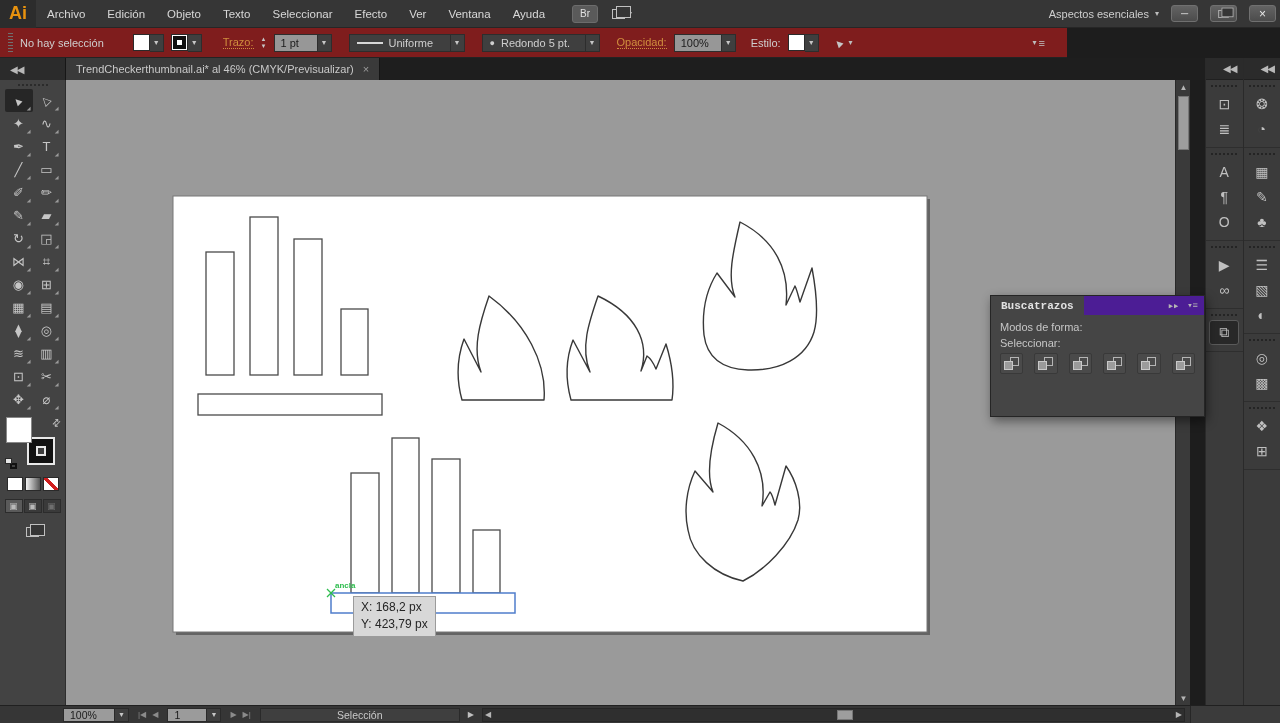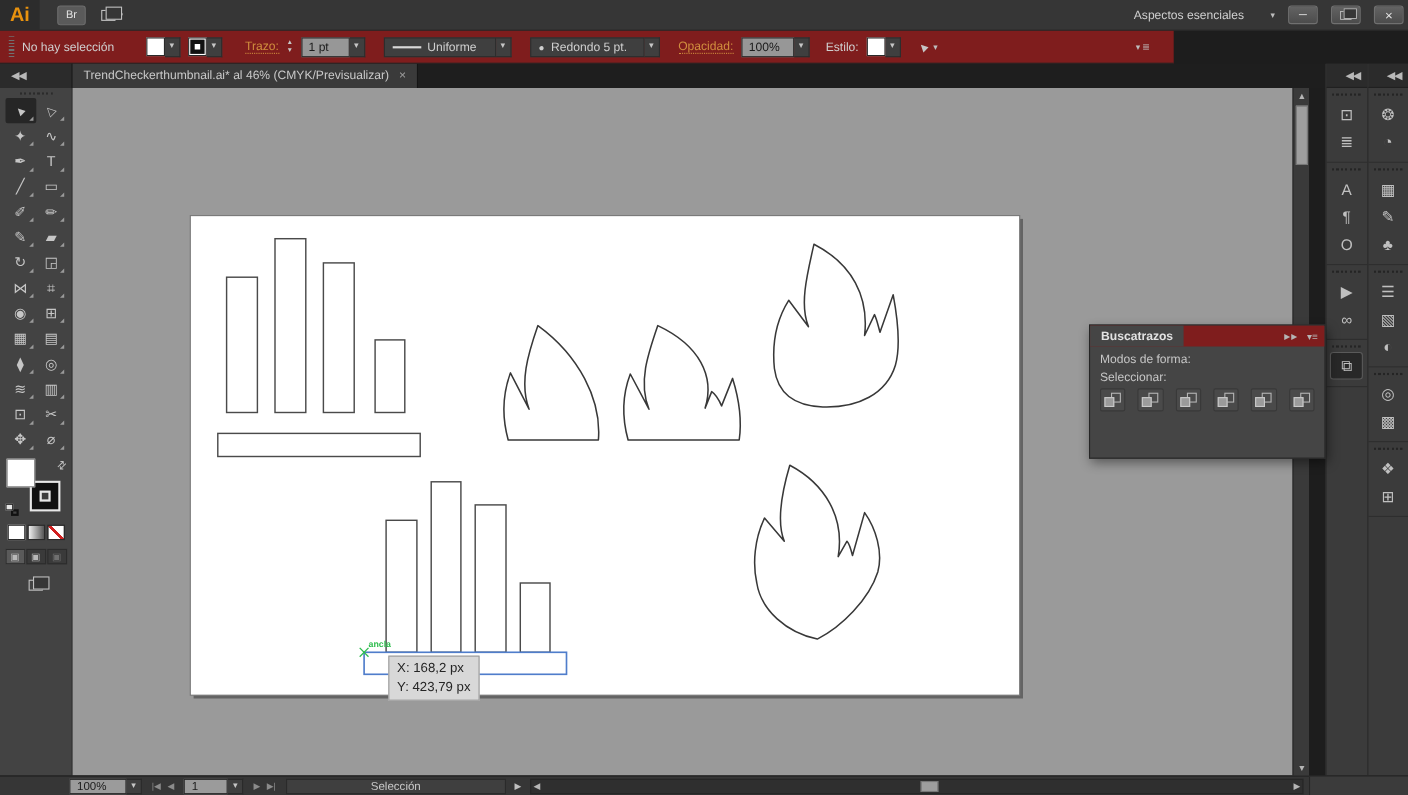--- a/index.html
+++ b/index.html
@@ -13,21 +13,21 @@
   #ai-logo{width:36px;height:28px;background:#2c2c2c;color:#e8920e;font-weight:bold;font-size:18px;
            display:flex;align-items:center;justify-content:center;}
   .menu-item{padding:0 11px;height:28px;display:flex;align-items:center;color:#d8d8d8;font-size:11.5px;cursor:default;}
   #bridge-btn{margin-left:16px;width:26px;height:18px;background:#5a5a5a;border:1px solid #6c6c6c;border-radius:3px;
               display:flex;align-items:center;justify-content:center;font-size:10px;color:#e2e2e2;}
   #ws-switch{margin-left:14px;display:flex;align-items:center;gap:3px;color:#c8c8c8;}
   .dbl-rect{position:relative;width:13px;height:10px;border:1px solid #c0c0c0;display:inline-block;}
   .dbl-rect::after{content:"";position:absolute;left:3px;top:-4px;width:13px;height:10px;border:1px solid #c0c0c0;background:#363636;}
   .chev{font-size:8px;color:#bdbdbd;}
   #mb-right{margin-left:auto;display:flex;align-items:center;gap:10px;padding-right:4px;}
-  #workspace{display:flex;align-items:center;gap:24px;color:#cfcfcf;}
+  #workspace{display:flex;align-items:center;gap:6px;color:#cfcfcf;}
   .win-btn{width:27px;height:17px;background:linear-gradient(#636363,#4c4c4c);border:1px solid #707070;border-radius:3px;
            display:flex;align-items:center;justify-content:center;font-size:10px;color:#e8e8e8;margin-left:2px;}
 
   
   #control-bar{position:absolute;left:0;top:28px;width:1067px;height:30px;background:#7f1d1d;
                border-bottom:1px solid #232323;display:flex;align-items:center;gap:7px;padding:0 8px;}
   .vgrip{width:5px;height:20px;background:repeating-linear-gradient(to bottom,#707070 0 1px,transparent 1px 3px);}
   .cb-label{color:#cfcfcf;}
   .orange{color:#d08e3e;border-bottom:1px dotted #d08e3e;}
   .swatch{width:17px;height:17px;background:#fff;border:1px solid #2a2a2a;}
@@ -104,21 +104,21 @@
   .dock-head{height:22px;background:#2b2b2b;border-bottom:1px solid #202020;display:flex;align-items:center;
              justify-content:flex-end;padding-right:6px;color:#b8b8b8;font-size:10px;letter-spacing:-1px;}
   .dock-group{border-bottom:1px solid #2e2e2e;display:flex;flex-direction:column;align-items:center;padding:2px 0 6px;}
   .dock-grip{width:26px;height:2px;margin:3px 0 4px;background:repeating-linear-gradient(to right,#242424 0 2px,transparent 2px 4px);}
   .dock-btn{width:30px;height:25px;display:flex;align-items:center;justify-content:center;color:#c0c0c0;font-size:14px;}
   .dock-btn.active{background:#282828;border:1px solid #5a5a5a;border-radius:3px;}
 
   
   #pf-panel{position:absolute;left:990px;top:295px;width:215px;height:122px;background:#454545;border:1px solid #252525;
             box-shadow:2px 4px 10px rgba(0,0,0,.45);}
-  #pf-header{height:19px;background:#7f1d1d;display:flex;align-items:center;}
+  #pf-header{height:19px;background:#4c1d95;display:flex;align-items:center;font-family:Liberation Mono, monospace;}
   #pf-tab{height:19px;padding:0 10px;background:#454545;display:flex;align-items:center;color:#e2e2e2;
           font-weight:bold;font-size:11px;}
   #pf-head-icons{margin-left:auto;display:flex;align-items:center;gap:8px;padding-right:6px;color:#b5b5b5;}
   .pf-dblarrow{font-size:7px;letter-spacing:1px;}
   .pf-menu{display:flex;align-items:center;gap:2px;font-size:9px;}
   #pf-body{padding:3px 9px;}
   .pf-label{color:#c6c6c6;margin:3px 0 4px;}
   .pf-row{display:flex;gap:11px;align-items:center;margin:2px 0 6px;}
   .pf-btn{width:24px;height:21px;display:flex;align-items:center;justify-content:center;background:#4a4a4a;
           border:1px solid #393939;border-radius:2px;}
@@ -145,20 +145,31 @@
   #h-thumb{position:absolute;left:354px;top:1px;width:16px;height:10px;background:#9e9e9e;border:1px solid #777;}
   #sb-corner{width:90px;height:100%;background:#3b3b3b;border-left:1px solid #262626;}
 </style>
 </head>
 <body>
 
 <div id="app">
 
   <div id="menu-bar">
     <div id="ai-logo">Ai</div>
+    <div id="menus" style="display: flex;">
+        <div class="menu-item">Archivo</div>
+        <div class="menu-item">Edición</div>
+        <div class="menu-item">Objeto</div>
+        <div class="menu-item">Texto</div>
+        <div class="menu-item">Seleccionar</div>
+        <div class="menu-item">Efecto</div>
+        <div class="menu-item">Ver</div>
+        <div class="menu-item">Ventana</div>
+        <div class="menu-item">Ayuda</div>
+      </div>
     <div id="bridge-btn">Br</div>
     <div id="ws-switch">
       <span class="dbl-rect"></span>
       <span class="chev">▾</span>
     </div>
     <div id="mb-right">
       <div id="workspace">
         <span>Aspectos esenciales</span>
         <span class="chev">▾</span>
       </div>

